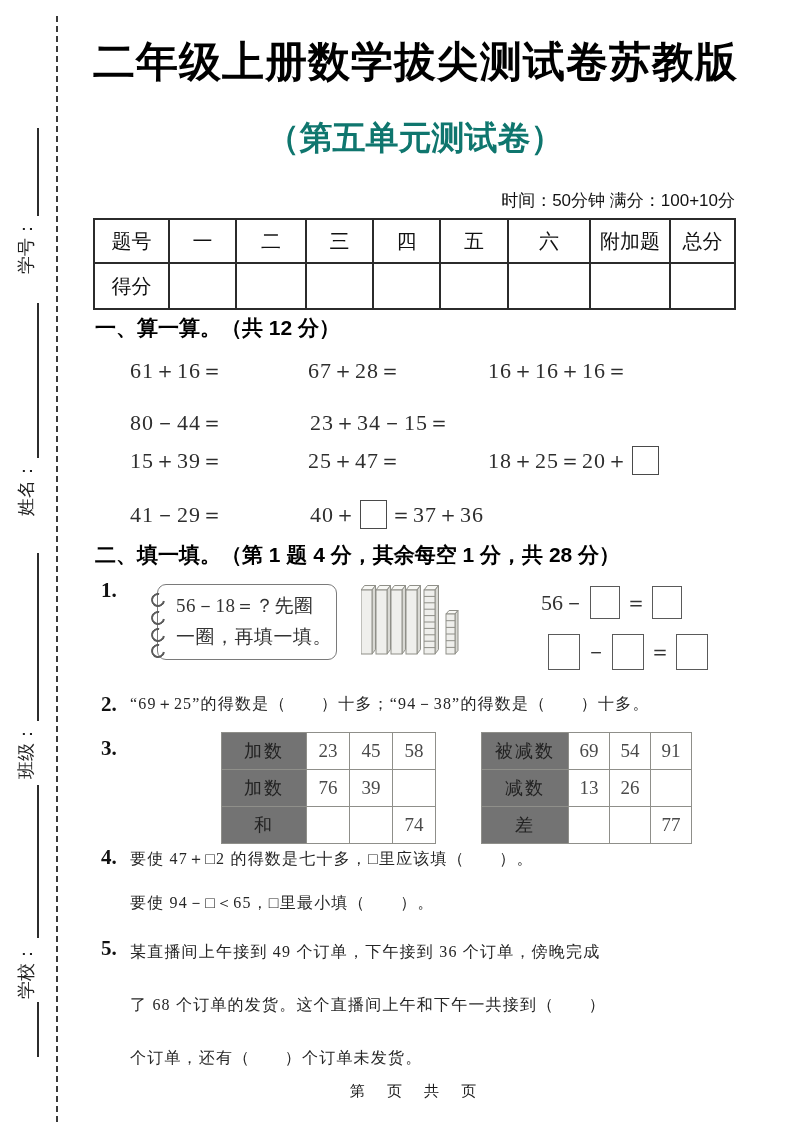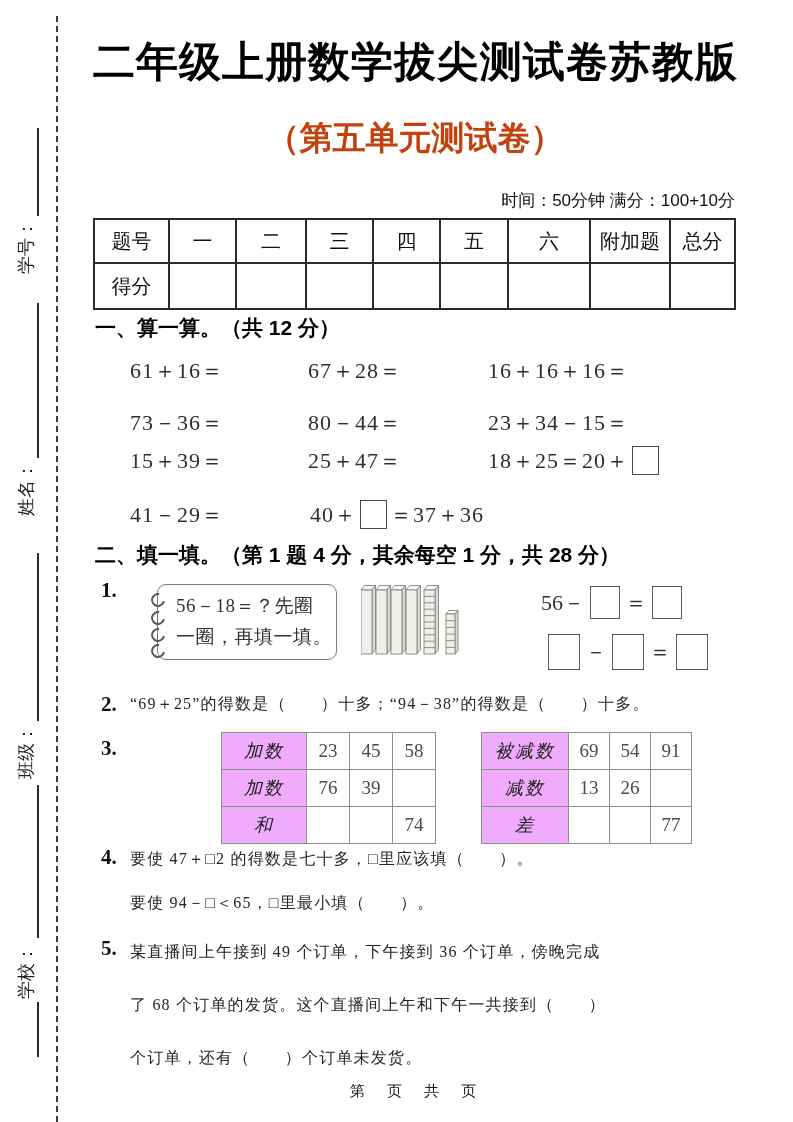--- a/index.html
+++ b/index.html
@@ -17,21 +17,21 @@
   .side-label{position:absolute;left:-5px;width:62px;text-align:center;
               font-size:18px;color:#1f1f1f;transform:rotate(-90deg);white-space:nowrap;}
   .sl-1{top:235px;} .sl-2{top:477px;} .sl-3{top:740px;} .sl-4{top:960px;}
   
   .content{position:absolute;left:93px;top:0;width:644px;height:1122px;}
   .title{position:absolute;top:34px;left:0;width:100%;text-align:left;
          font-family:"Liberation Sans","DejaVu Sans",sans-serif;
          font-weight:bold;font-size:42px;letter-spacing:1px;color:#000;white-space:nowrap;}
   .subtitle{position:absolute;top:116px;left:0;width:100%;text-align:center;
          font-family:"Liberation Sans","DejaVu Sans",sans-serif;
-         font-weight:bold;font-size:33px;color:#c2410c;}
+         font-weight:bold;font-size:33px;color:#0f766e;}
   .meta{position:absolute;top:189px;right:2px;font-size:17px;color:#111;
         font-family:"Liberation Sans","DejaVu Sans",sans-serif;}
   
   .score-table{position:absolute;top:218px;left:0;border-collapse:collapse;table-layout:fixed;}
   .score-table td{border:2px solid #2b2b2b;text-align:center;padding:0;
                   font-size:20px;color:#111;height:42px;}
   .score-table tr.score-row td{height:44px;}
   
   .sec-head{position:absolute;left:2px;font-family:"Liberation Sans","DejaVu Sans",sans-serif;
             font-weight:bold;font-size:21px;color:#000;white-space:nowrap;}
@@ -63,21 +63,21 @@
         margin:0 5px;background:#fff;}
   .eq2 .bbox{width:30px;height:34px;}
   .q2{position:absolute;top:692px;left:0;width:644px;height:34px;}
   .q2 .qtext{position:absolute;left:37px;top:2px;}
   .q3{position:absolute;top:728px;left:0;width:644px;height:116px;}
   .q3 .qnum{top:8px;}
   .mini-table{position:absolute;top:4px;border-collapse:collapse;table-layout:fixed;}
   .mt-left{left:128px;} .mt-right{left:388px;}
   .mini-table td{border:1.2px solid #8f8f8a;height:36px;text-align:center;
                  font-size:19px;color:#4a4a4a;padding:0;}
-  .mini-table td.lbl{background:#f0abfc;color:#222;font-size:18px;letter-spacing:2px;font-style:italic;}
+  .mini-table td.lbl{background:#737373;color:#222;font-size:18px;letter-spacing:2px;}
   .q4{position:absolute;top:845px;left:0;width:644px;height:92px;}
   .q4 .l1{position:absolute;left:37px;top:4px;}
   .q4 .l2{position:absolute;left:37px;top:48px;}
   .q5{position:absolute;top:936px;left:0;width:644px;height:146px;}
   .q5 .l1{position:absolute;left:37px;top:6px;}
   .q5 .l2{position:absolute;left:37px;top:59px;}
   .q5 .l3{position:absolute;left:37px;top:112px;}
   .footer{position:absolute;top:1082px;left:0;width:100%;text-align:center;
           font-size:15px;color:#1a1a1a;letter-spacing:4px;word-spacing:10px;
           font-family:"Liberation Sans","DejaVu Sans",sans-serif;}
@@ -143,21 +143,20 @@
       </table>
 
     <div class="sec-head sec1-head">一、算一算。（共 12 分）</div>
 
     <div class="p-row pr1">
       <span class="p-cell">61＋16＝</span>
       <span class="p-cell c2">67＋28＝</span>
       <span class="p-cell c3">16＋16＋16＝</span>
     </div>
     <div class="p-row pr2">
-      <span class="p-cell">73－36＝</span>
       <span class="p-cell c2">80－44＝</span>
       <span class="p-cell c3">23＋34－15＝</span>
     </div>
     <div class="p-row pr3">
       <span class="p-cell">15＋39＝</span>
       <span class="p-cell c2">25＋47＝</span>
       <span class="p-cell c3"><span>18＋25＝20＋</span><span class="wbox"></span></span>
     </div>
     <div class="p-row pr4">
       <span class="p-cell c2">41－29＝</span>

